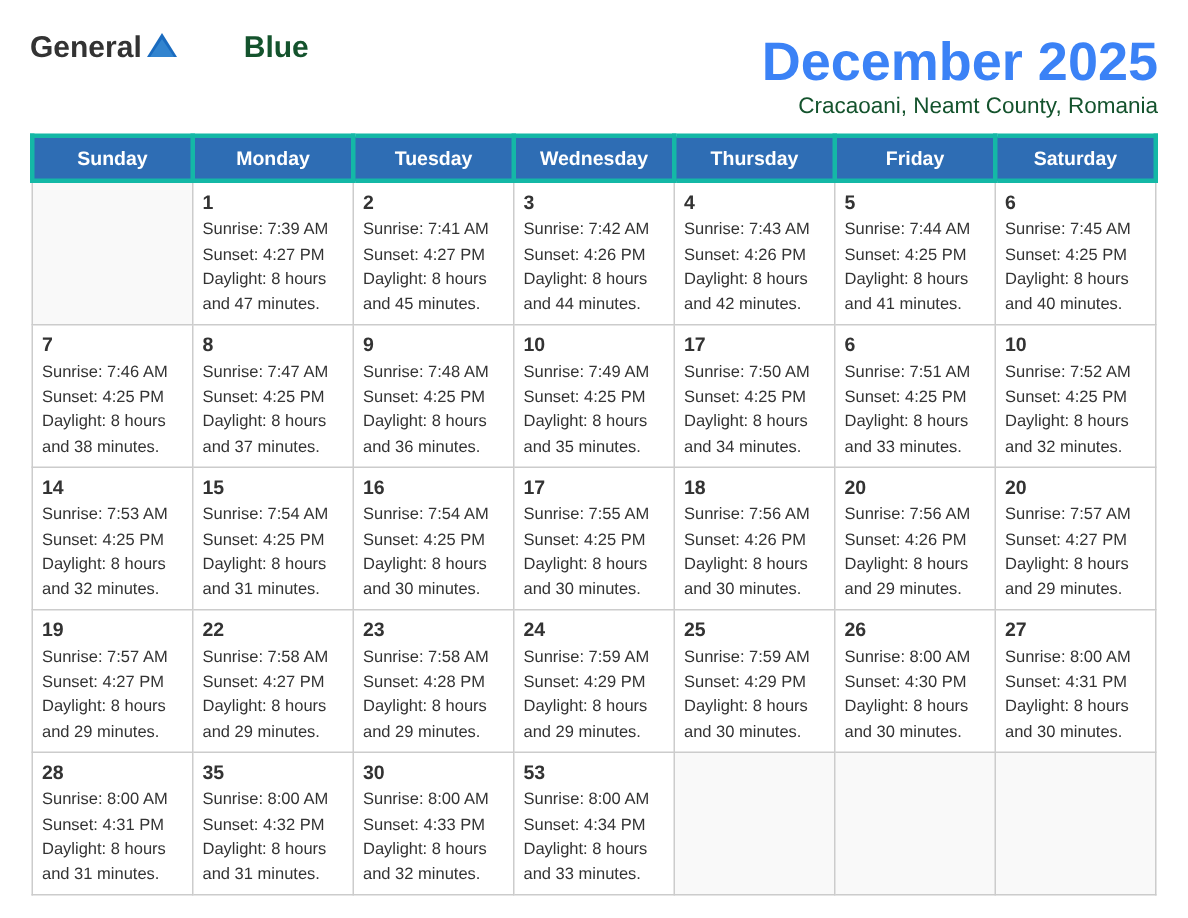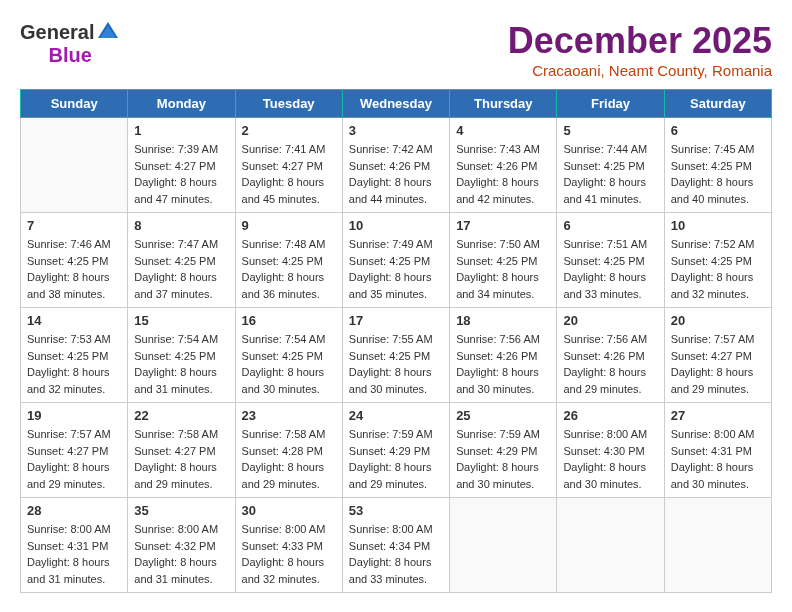--- a/index.html
+++ b/index.html
@@ -11,66 +11,67 @@
       padding: 20px;
     }
     .header {
       display: flex;
       justify-content: space-between;
       align-items: flex-start;
       margin-bottom: 10px;
     }
     .logo {
       display: flex;
-      flex-direction: column;
+      flex-direction: row;
       align-items: center;
+      gap: 42px;
     }
     .logo-text {
       display: flex;
       align-items: center;
     }
     .logo-general {
       font-size: 20px;
       font-weight: bold;
       color: #333;
     }
     .logo-blue {
       font-size: 20px;
       font-weight: bold;
-      color: #a21caf;
+      color: #14532d;
     }
     .logo-icon {
       width: 24px;
       height: 24px;
       margin-left: 2px;
     }
     .title-area {
       text-align: right;
     }
     .month-title {
       font-size: 36px;
       font-weight: bold;
-      color: #701a75;
+      color: #3b82f6;
     }
     .subtitle {
       font-size: 15px;
-      color: #c2410c;
+      color: #14532d;
     }
     .calendar {
       width: 100%;
       border-collapse: collapse;
       border: 1px solid #ccc;
     }
     .calendar th {
       background-color: #2e6db4;
       color: white;
       text-align: center;
       padding: 6px 4px;
       font-size: 13px;
-      border: 1px solid #14b8a6;
+      border: 3px solid #14b8a6;
     }
     .calendar td {
       vertical-align: top;
       padding: 5px 6px;
       border: 1px solid #ccc;
       width: 107px;
       min-height: 80px;
       font-size: 11px;
       color: #333;
       background: #fff;

